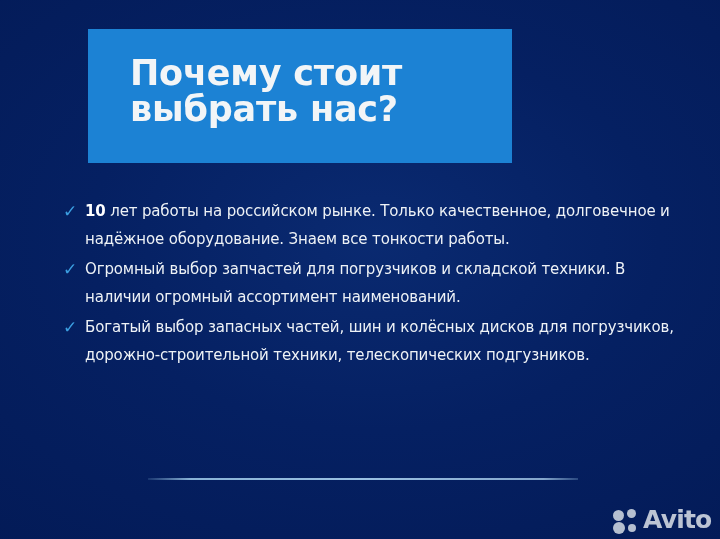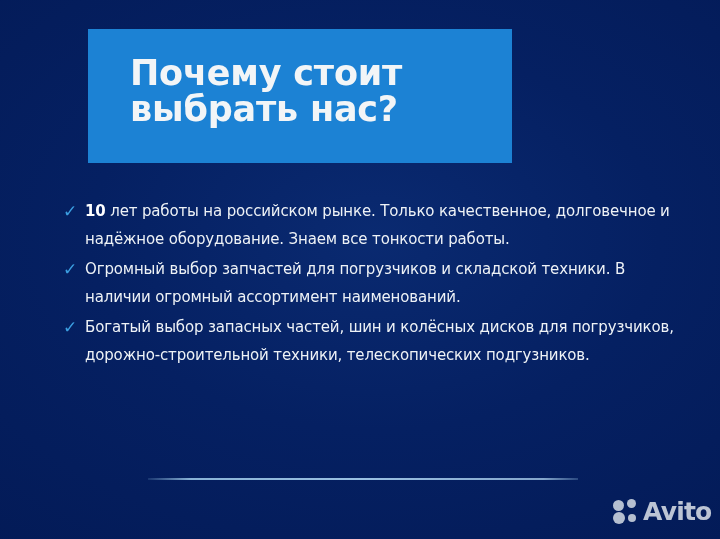--- a/index.html
+++ b/index.html
@@ -97,21 +97,21 @@
   }
 
   
   #avito-logo {
     position: absolute;
     left: 613px;
     top: 499px;
     width: 98px;
     height: 34px;
     display: flex;
-    align-items: flex-start;
+    align-items: flex-end;
   }
   #avito-dots {
     position: relative;
     width: 27px;
     height: 24px;
     flex: 0 0 auto;
     margin-right: 3px;
   }
   #avito-dots i {
     position: absolute;

